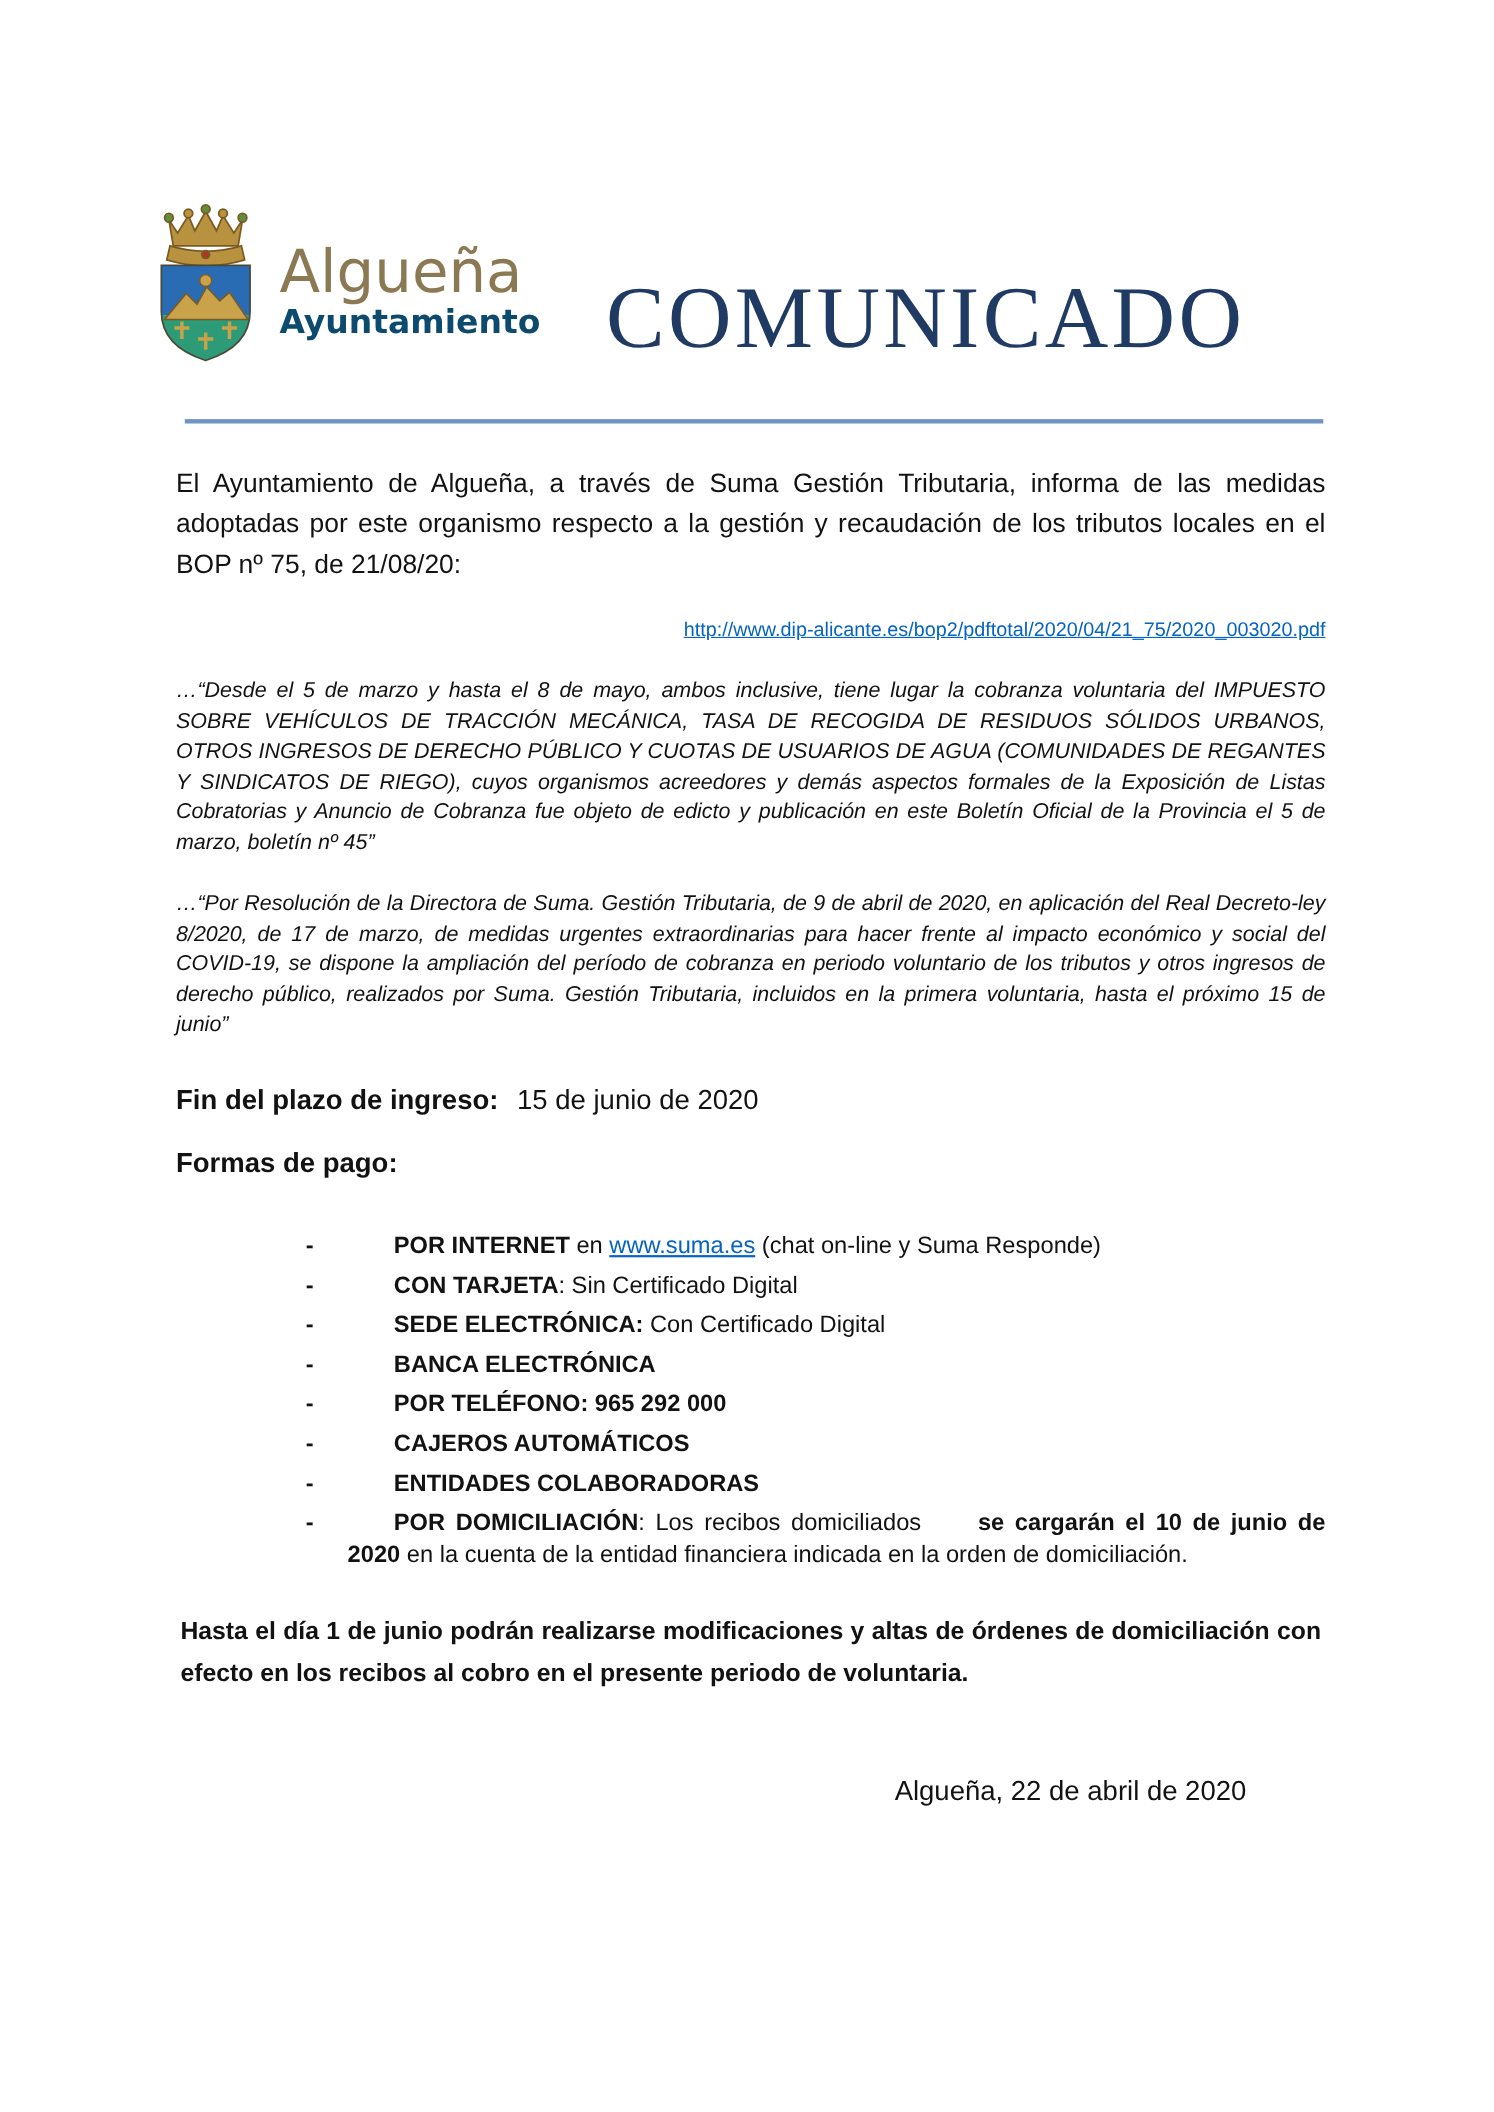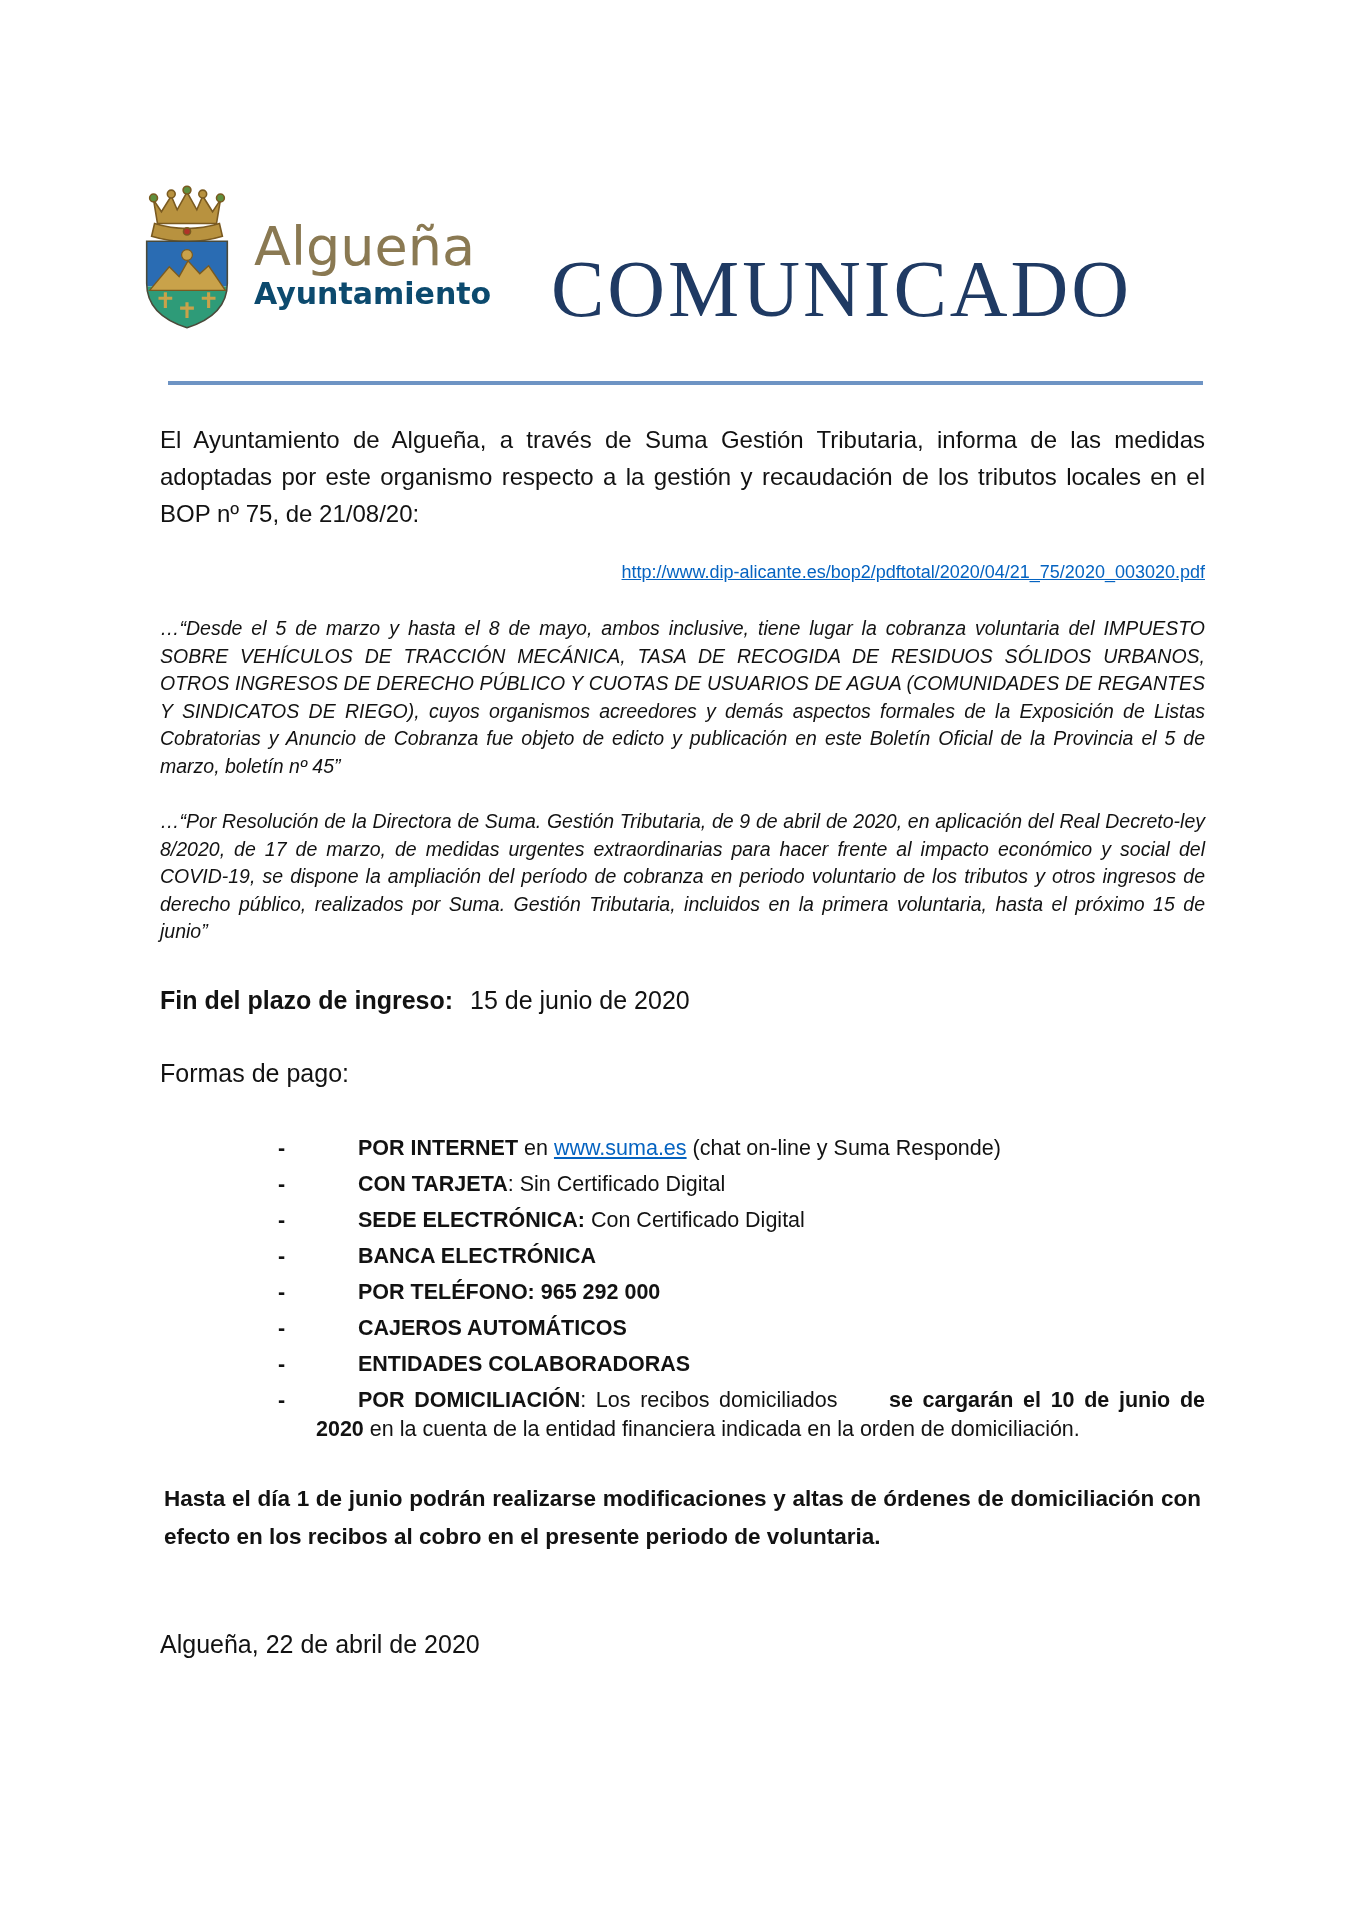--- a/index.html
+++ b/index.html
@@ -52,36 +52,36 @@
   .quote {
     margin:32px 0 0; font-style:italic;
     font-size:19.5px; line-height:27.5px; text-align:justify;
   }
   .quote + .quote { margin-top:28px; }
 
   .deadline { margin:40px 0 0; font-size:25px; }
   .deadline-label { font-weight:bold; }
   .deadline-value { margin-left:10px; }
 
-  .payment-heading { margin:44px 0 0; font-size:25px; font-weight:normal; }
+  .payment-heading { margin:28px 0 0; font-size:25px; font-weight:bold; }
 
   ul.payment-list { list-style:none; margin:46px 0 0; padding:0 0 0 118px; }
   ul.payment-list li { display:flex; margin-bottom:7px; font-size:21.5px; line-height:29px; }
   .dash { width:38px; flex:0 0 38px; font-weight:bold; }
   .li-body { flex:1; text-align:justify; }
   .seg-bold { font-weight:bold;margin-left:42px; }
 
   .notice {
     margin:36px 4px 0; font-weight:bold;
     font-size:22.5px; line-height:38px; text-align:justify;
   }
 
   .dateline {
     margin:74px 0 0; font-size:25px;
-    text-align:left; padding-right:72px;
+    text-align:right; padding-right:72px;
   }
 </style>
 </head>
 <body>
 
 <div class="page">
 
   <div class="header">
     <div class="logo">
       <svg class="crest" viewBox="0 0 120 152" aria-hidden="true">

